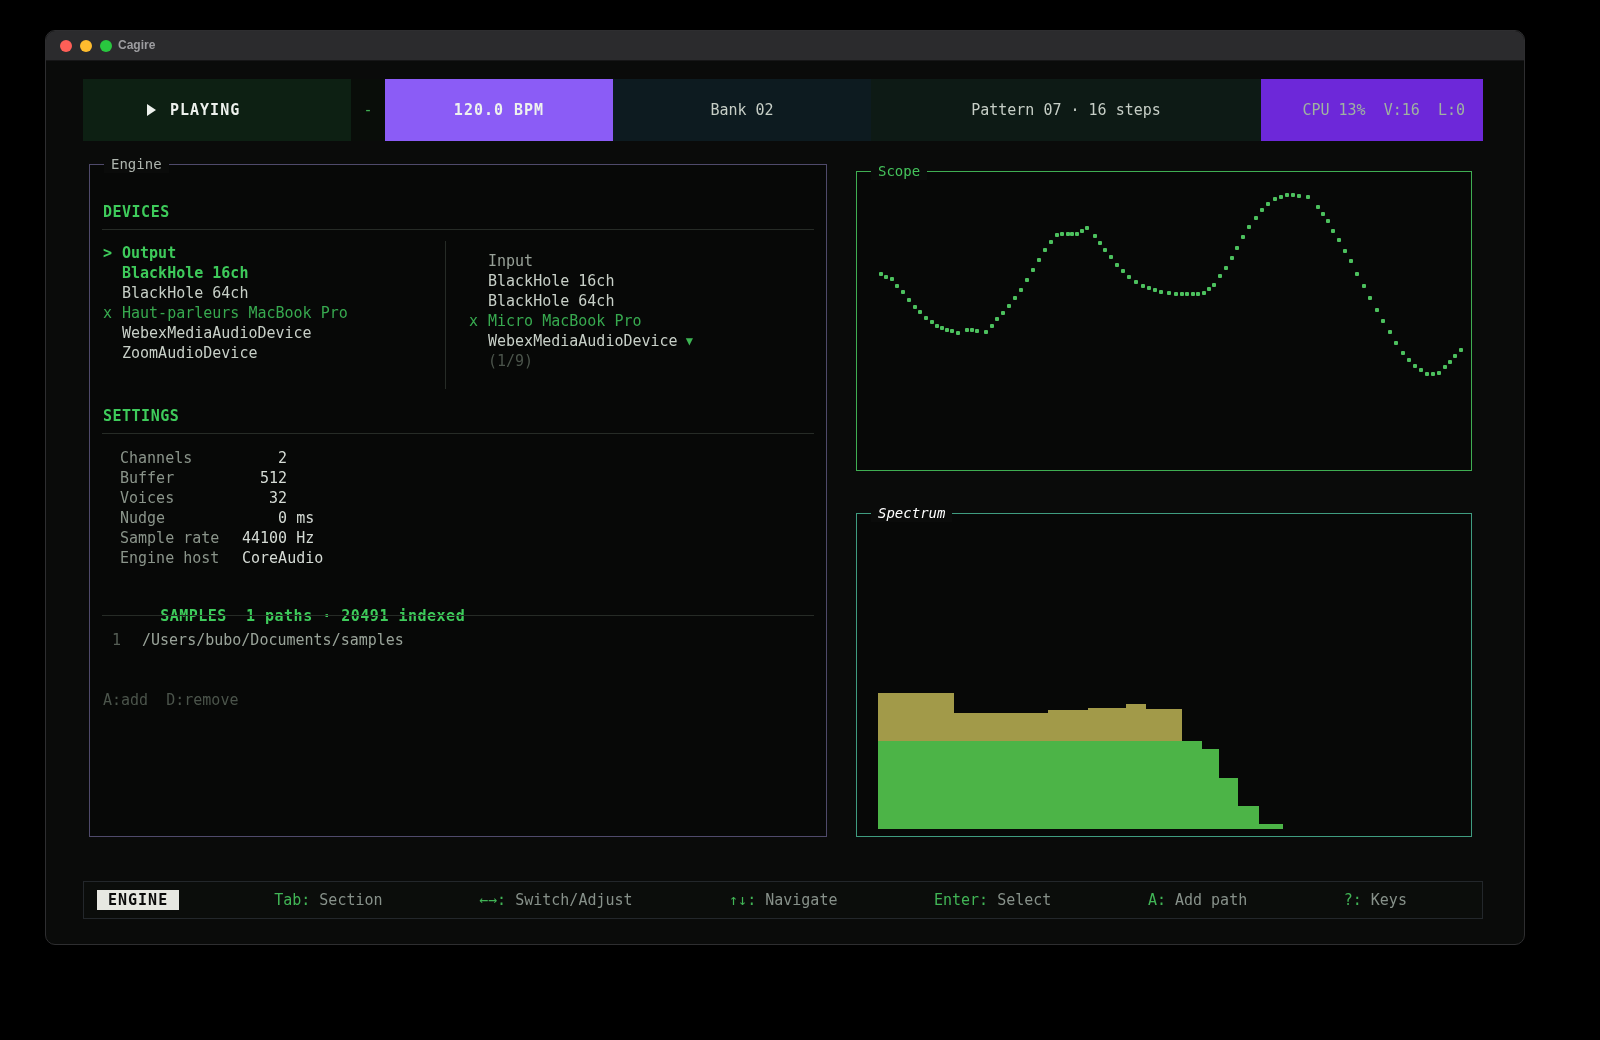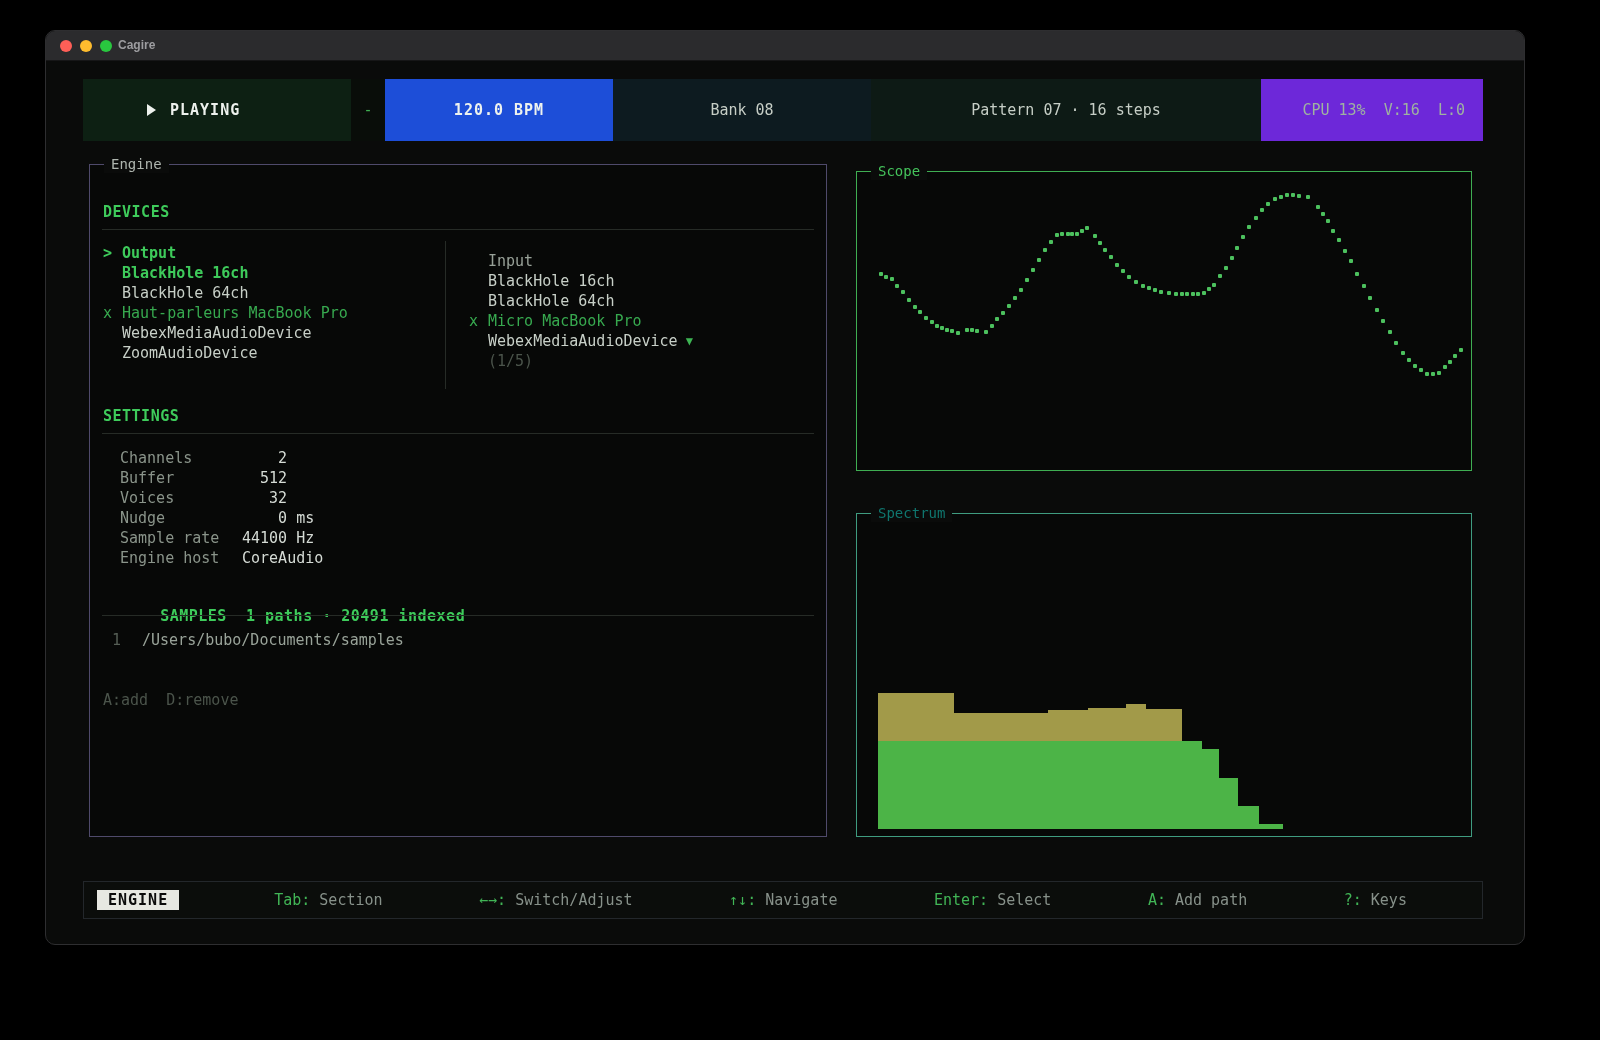--- a/index.html
+++ b/index.html
@@ -20,39 +20,39 @@
   .win-title { position:absolute; left:72px; top:7px; font-family:"Liberation Sans",sans-serif;
                font-size:12px; font-weight:bold; color:#9d9da0; }
 
   
   .topbar { position:absolute; left:37px; top:48px; width:1400px; height:62px; display:flex;
             font-size:15px; color:#c6cec6; }
   .seg { display:flex; align-items:center; justify-content:center; height:100%; }
   .seg-playing { width:268px; background:#0d2013; justify-content:flex-start; padding-left:64px;
                  color:#edf1ed; font-weight:bold; letter-spacing:1px; }
   .seg-dash    { width:34px;  background:#090d09; color:#3fae52; }
-  .seg-bpm     { width:228px; background:#1d4ed8; color:#eef2ee; font-weight:bold; letter-spacing:1px; }
+  .seg-bpm     { width:228px; background:#8b5cf6; color:#eef2ee; font-weight:bold; letter-spacing:1px; }
   .seg-bank    { width:258px; background:#0d1b20; }
   .seg-pattern { width:390px; background:#0d1a15; }
   .seg-stats   { flex:1; background:#6d28d9; justify-content:flex-end; padding-right:18px;
                  color:#9fb3a0; white-space:pre; }
   .play-tri { display:inline-block; margin-right:14px; width:0; height:0;
               border-left:9px solid #edf1ed; border-top:6px solid transparent;
               border-bottom:6px solid transparent; }
 
   
   .panel { position:absolute; background:#070807; }
   .panel-title { position:absolute; top:-9px; left:14px; padding:0 7px; background:#0a0b0a;
                  font-size:14px; line-height:17px; }
   .engine-panel { left:43px; top:133px; width:738px; height:673px; border:1px solid #4f4a6b; }
   .engine-panel .panel-title { color:#aeb5ae; }
   .scope-panel { left:810px; top:140px; width:616px; height:300px; border:1px solid #3fae52; }
   .scope-panel .panel-title { color:#45c45c; }
   .spectrum-panel { left:810px; top:482px; width:616px; height:324px; border:1px solid #3f9c80; }
-  .spectrum-panel .panel-title { color:#0f766e; }
+  .spectrum-panel .panel-title { color:#ffffff;font-style:italic; }
 
   
   .engine-panel { font-size:15px; }
   .sect-head { position:absolute; left:13px; color:#3ecb5b; font-weight:bold; letter-spacing:.5px; }
   .hr { position:absolute; left:12px; right:12px; height:1px; background:#262b26; }
   .dev-col { position:absolute; width:350px; }
   .dev-row { display:flex; height:20px; line-height:20px; white-space:pre; }
   .dev-marker { width:19px; color:#37a94f; }
   .dev-label { color:#c8d0c8; }
   .dev-row.hdr-sel .dev-marker, .dev-row.hdr-sel .dev-label { color:#3ecb5b; font-weight:bold; }
@@ -108,21 +108,21 @@
       <span class="play-tri"></span>
       <span>PLAYING</span>
     </div>
     <div class="seg seg-dash">
       <span>-</span>
     </div>
     <div class="seg seg-bpm">
       <span>120.0 BPM</span>
     </div>
     <div class="seg seg-bank">
-      <span>Bank 08</span>
+      <span>Bank 02</span>
     </div>
     <div class="seg seg-pattern">
       <span>Pattern 07 · 16 steps</span>
     </div>
     <div class="seg seg-stats">
       <span>CPU 13%  V:16  L:0</span>
     </div>
   </div>
 
   <div class="panel engine-panel">
@@ -139,21 +139,21 @@
         <div class="dev-row"><span class="dev-marker"> </span><span class="dev-label">WebexMediaAudioDevice</span></div>
         <div class="dev-row"><span class="dev-marker"> </span><span class="dev-label">ZoomAudioDevice</span></div>
       </div>
     <div class="vdiv"></div>
     <div class="dev-col" style="left:379px; top:86px;">
         <div class="dev-row hdr"><span class="dev-marker"> </span><span class="dev-label">Input</span></div>
         <div class="dev-row"><span class="dev-marker"> </span><span class="dev-label">BlackHole 16ch</span></div>
         <div class="dev-row"><span class="dev-marker"> </span><span class="dev-label">BlackHole 64ch</span></div>
         <div class="dev-row act"><span class="dev-marker">x</span><span class="dev-label">Micro MacBook Pro</span></div>
         <div class="dev-row"><span class="dev-marker"> </span><span class="dev-label">WebexMediaAudioDevice</span><span class="dev-icon">▼</span></div>
-        <div class="dev-row dim"><span class="dev-marker"> </span><span class="dev-label">(1/5)</span></div>
+        <div class="dev-row dim"><span class="dev-marker"> </span><span class="dev-label">(1/9)</span></div>
       </div>
 
     <div class="sect-head" style="top:242px;">SETTINGS</div>
     <div class="hr" style="top:268px;"></div>
     <div id="settings-rows" style="position:absolute; left:13px; top:283px; width:400px;">
         <div class="set-row">
           <span class="set-label">Channels</span>
           <span class="set-value">    2</span>
         </div>
         <div class="set-row">

